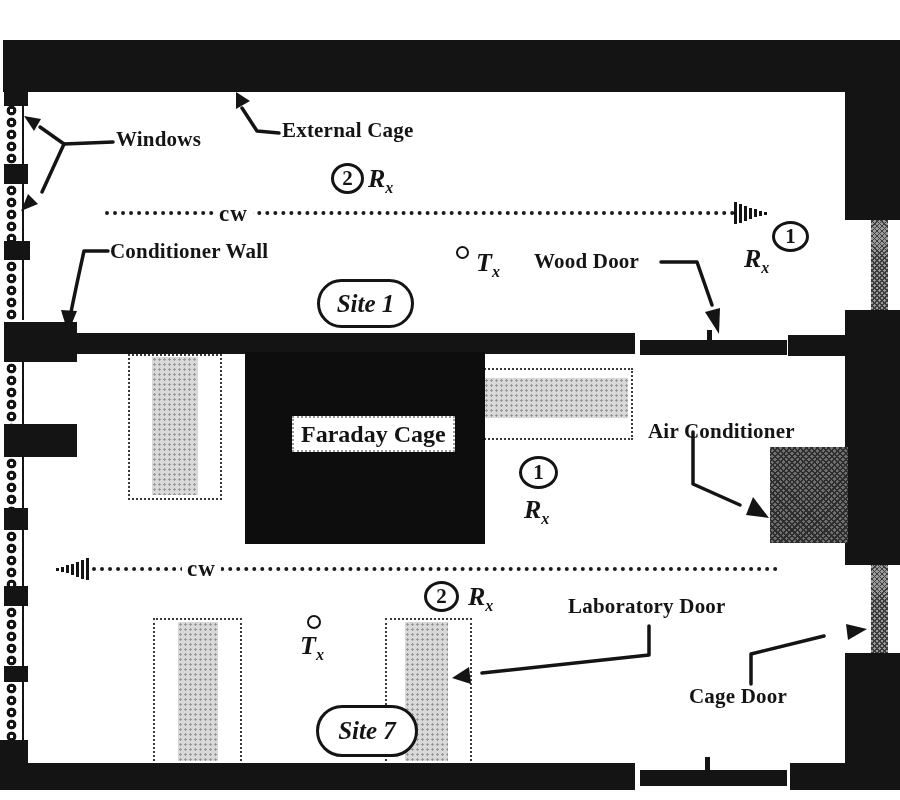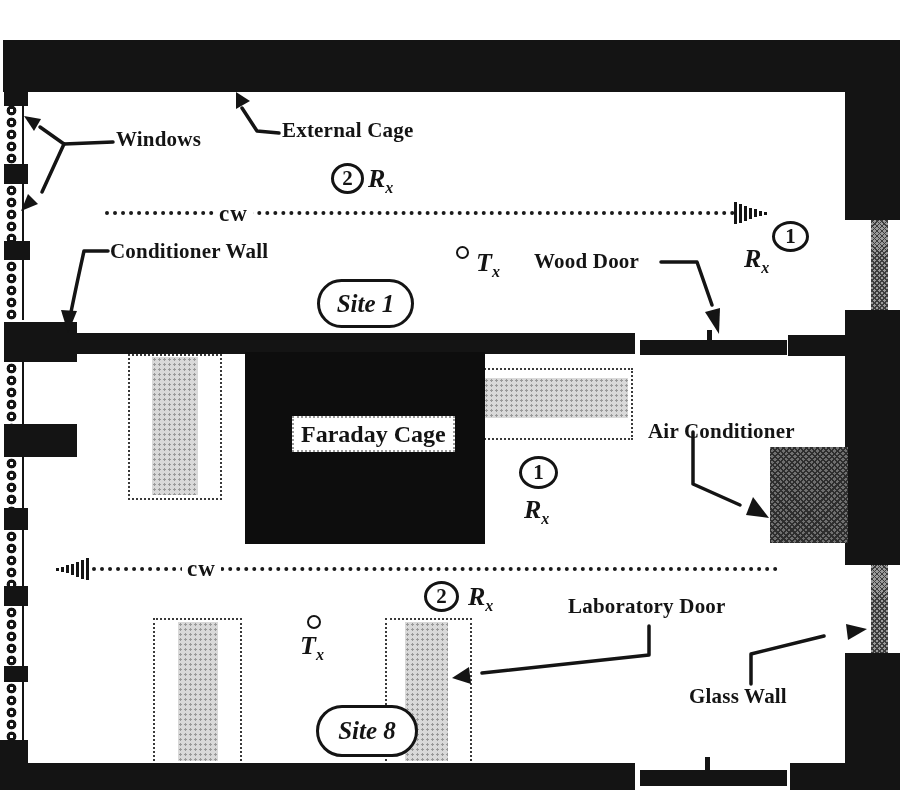--- a/index.html
+++ b/index.html
@@ -185,30 +185,30 @@
     </div>
   <div class="rxtx z4" style="left:468px; top:584px;"><span>R</span><sub>x</sub></div>
 
   <div class="ant-dot z4" style="left:307px; top:615px; width:10px; height:10px;"></div>
   <div class="rxtx z4" style="left:300px; top:633px;"><span>T</span><sub>x</sub></div>
 
   <div class="site-oval z4" style="left:317px; top:271px; width:91px; height:43px;margin-top:8px;">
       <span>Site 1</span>
     </div>
   <div class="site-oval z4" style="left:316px; top:705px; width:96px; height:46px;">
-      <span>Site 8</span>
+      <span>Site 7</span>
     </div>
 
   <div class="lbl z7" style="left:116px; top:127px;">Windows</div>
   <div class="lbl z7" style="left:282px; top:118px;">External Cage</div>
   <div class="lbl z7" style="left:110px; top:239px;">Conditioner Wall</div>
   <div class="lbl z7" style="left:534px; top:249px;font-family:Liberation Serif, serif;">Wood Door</div>
   <div class="lbl z7" style="left:648px; top:396px;margin-top:23px;">Air Conditioner</div>
   <div class="lbl z7" style="left:568px; top:594px;">Laboratory Door</div>
-  <div class="lbl z7" style="left:689px; top:684px;">Glass Wall</div>
+  <div class="lbl z7" style="left:689px; top:684px;">Cage Door</div>
 
   <svg class="overlay" width="900" height="800" viewBox="0 0 900 800">
     <g stroke="#141414" stroke-width="3.5" fill="none" stroke-linecap="round" stroke-linejoin="round">
 
       <path d="M113,142 L64,144"></path>
       <path d="M64,144 L40,127"></path>
       <path d="M64,144 L42,192"></path>
 
       <path d="M279,133 L257,131 L242,108"></path>
 

